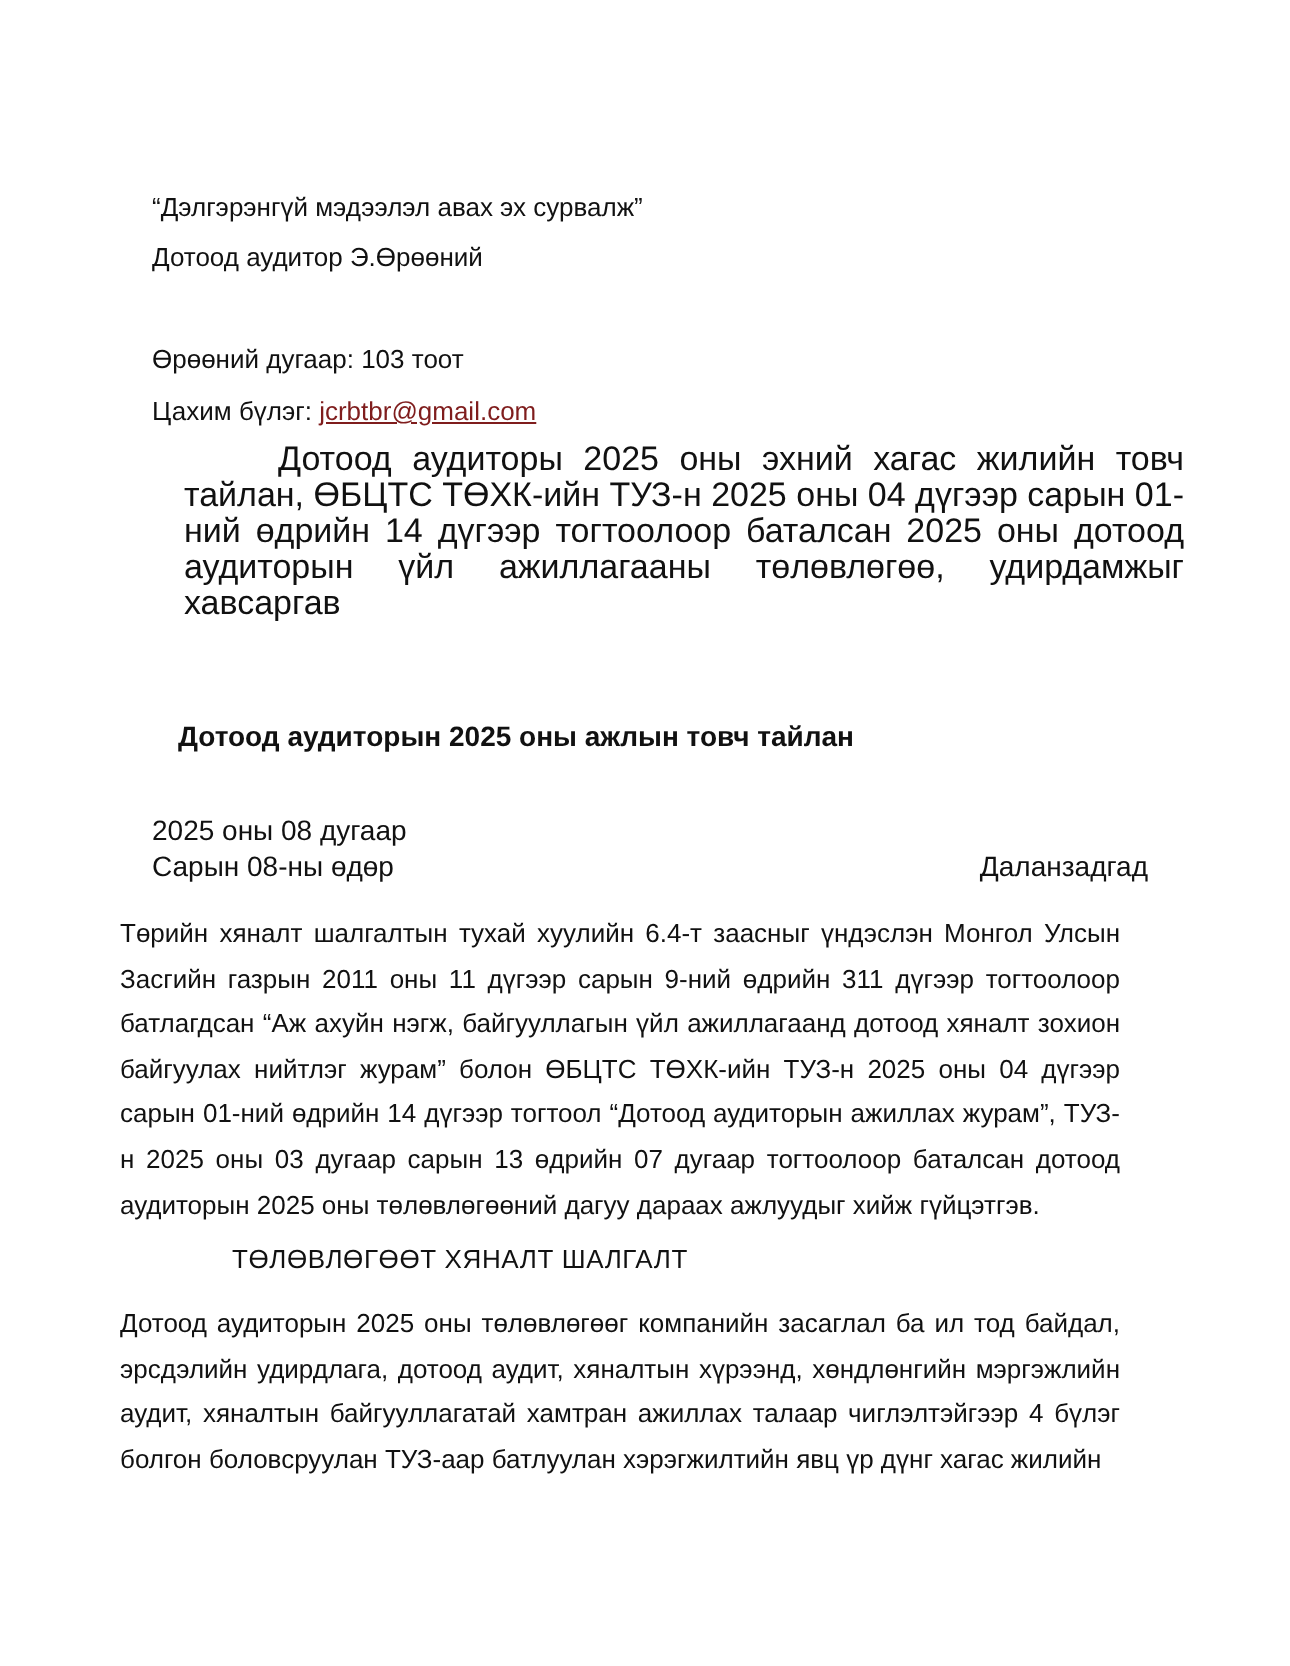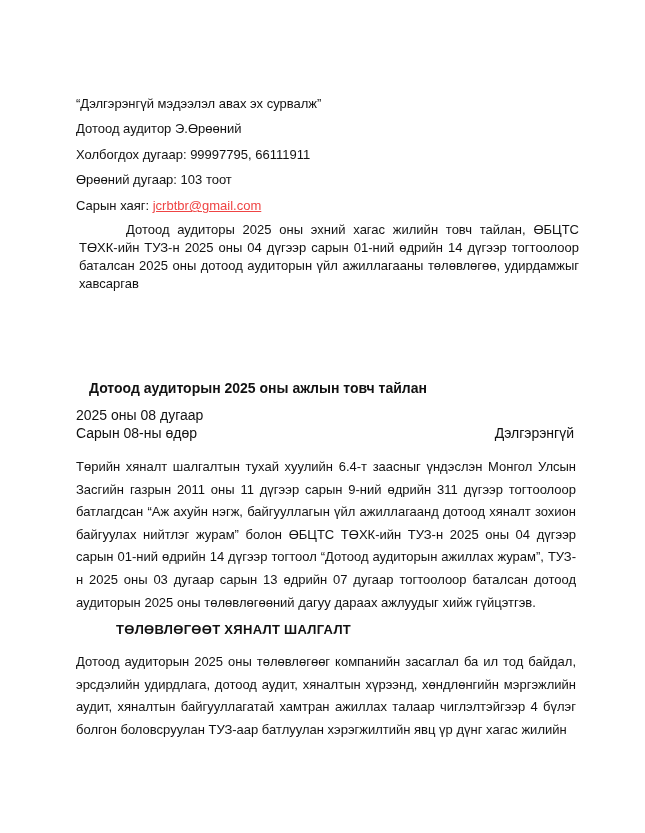--- a/index.html
+++ b/index.html
@@ -23,105 +23,102 @@
       height: 833px;
       background: #ffffff;
     }
     .contact-line {
       position: absolute;
       left: 76px;
       font-size: 13px;
       line-height: 16px;
     }
     .link {
-      color: #ef4444;
+      color: #7f1d1d;
       text-decoration: underline;
     }
     .intro-para {
       position: absolute;
-      left: 79px;
+      left: 92px;
       top: 221px;
       width: 500px;
-      font-size: 13px;
+      font-size: 17px;
       line-height: 18px;
       text-align: justify;
       text-indent: 47px;
     }
     .title {
       position: absolute;
       left: 0;
       width: 516px;
-      top: 379px;
+      top: 359px;
       text-align: center;
       font-weight: bold;
       font-size: 14px;
       line-height: 18px;
     }
     .date-block {
       position: absolute;
       left: 76px;
       top: 406px;
       width: 498px;
       font-size: 14px;
       line-height: 18px;
     }
     .date-row {
       display: flex;
       justify-content: space-between;
     }
     .body-para {
       position: absolute;
-      left: 76px;
+      left: 60px;
       width: 500px;
       font-size: 13px;
       line-height: 22.6px;
       text-align: justify;
     }
     .body-para.p1 { top: 456px; }
     .body-para.p2 { top: 651px; }
     .section-heading {
       position: absolute;
       left: 116px;
       top: 622px;
-      font-weight: bold;
+      font-weight: normal;
       font-size: 13px;
       line-height: 16px;
       letter-spacing: 0.3px;
     }
   </style>
 </head>
 <body>
 
 <div class="page">
 
   <div class="contact-line" style="top:96px;">“Дэлгэрэнгүй мэдээлэл авах эх сурвалж”</div>
 
   <div class="contact-line" style="top:121px;">Дотоод аудитор Э.Өрөөний</div>
 
-  <div class="contact-line" style="top:147px;">
-    <span>Холбогдох дугаар: </span><span>99997795, 66111911</span>
-  </div>
 
   <div class="contact-line" style="top:172px;">
     <span>Өрөөний дугаар: </span><span>103 тоот</span>
   </div>
 
   <div class="contact-line" style="top:198px;">
-    <span>Сарын хаяг: </span><a class="link">jcrbtbr@gmail.com</a>
+    <span>Цахим бүлэг: </span><a class="link">jcrbtbr@gmail.com</a>
   </div>
 
   <div class="intro-para">Дотоод аудиторы 2025 оны эхний хагас жилийн товч тайлан, ӨБЦТС ТӨХК-ийн ТУЗ-н 2025 оны 04 дүгээр сарын 01-ний өдрийн 14 дүгээр тогтоолоор баталсан 2025 оны дотоод аудиторын үйл ажиллагааны төлөвлөгөө, удирдамжыг хавсаргав</div>
 
   <div class="title">Дотоод аудиторын 2025 оны ажлын товч тайлан</div>
 
   <div class="date-block">
     <div>2025 оны 08 дугаар</div>
     <div class="date-row">
       <span>Сарын 08-ны өдөр</span>
-      <span>Дэлгэрэнгүй</span>
+      <span>Даланзадгад</span>
     </div>
   </div>
 
   <div class="body-para p1">Төрийн хяналт шалгалтын тухай хуулийн 6.4-т заасныг үндэслэн Монгол Улсын Засгийн газрын 2011 оны 11 дүгээр сарын 9-ний өдрийн 311 дүгээр тогтоолоор батлагдсан “Аж ахуйн нэгж, байгууллагын үйл ажиллагаанд дотоод хяналт зохион байгуулах нийтлэг журам”  болон ӨБЦТС ТӨХК-ийн ТУЗ-н 2025 оны 04 дүгээр сарын 01-ний өдрийн 14 дүгээр тогтоол “Дотоод аудиторын ажиллах журам”, ТУЗ-н 2025 оны 03 дугаар сарын 13 өдрийн 07 дугаар тогтоолоор баталсан дотоод аудиторын 2025 оны төлөвлөгөөний дагуу дараах ажлуудыг хийж гүйцэтгэв.</div>
 
   <div class="section-heading">ТӨЛӨВЛӨГӨӨТ  ХЯНАЛТ ШАЛГАЛТ</div>
 
   <div class="body-para p2">Дотоод аудиторын 2025 оны төлөвлөгөөг компанийн засаглал ба ил тод байдал, эрсдэлийн удирдлага, дотоод аудит, хяналтын хүрээнд, хөндлөнгийн мэргэжлийн аудит, хяналтын байгууллагатай хамтран ажиллах талаар чиглэлтэйгээр 4 бүлэг болгон боловсруулан ТУЗ-аар батлуулан хэрэгжилтийн явц үр дүнг хагас жилийн</div>
 
 </div>

